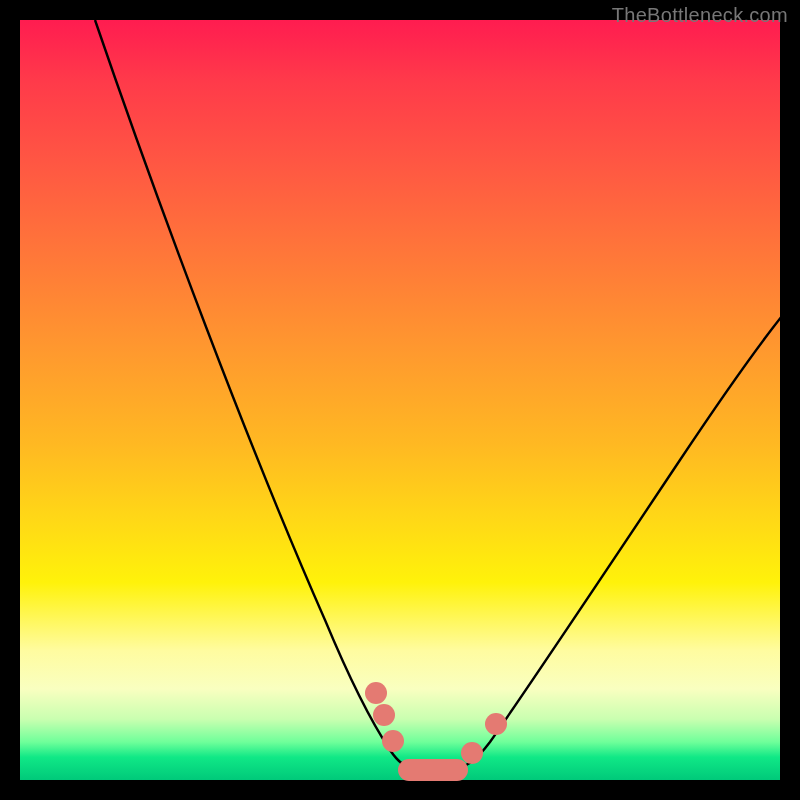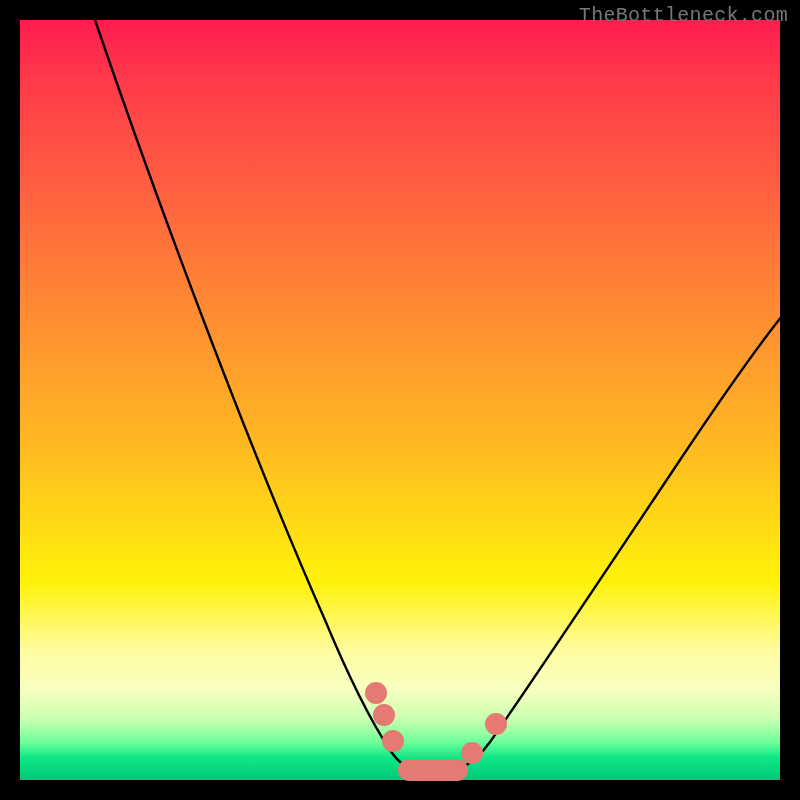--- a/index.html
+++ b/index.html
@@ -46,21 +46,20 @@
   }
   .watermark {
     position: absolute;
     top: 4px;
     right: 12px;
     color: #777;
     font-size: 20px;
     font-weight: 500;
     letter-spacing: 0.3px;
     user-select: none;
-    font-family: Liberation Mono, monospace;
   }
   svg.curve {
     position: absolute;
     left: 20px;
     top: 20px;
     width: 760px;
     height: 760px;
     overflow: visible;
   }
 </style>

